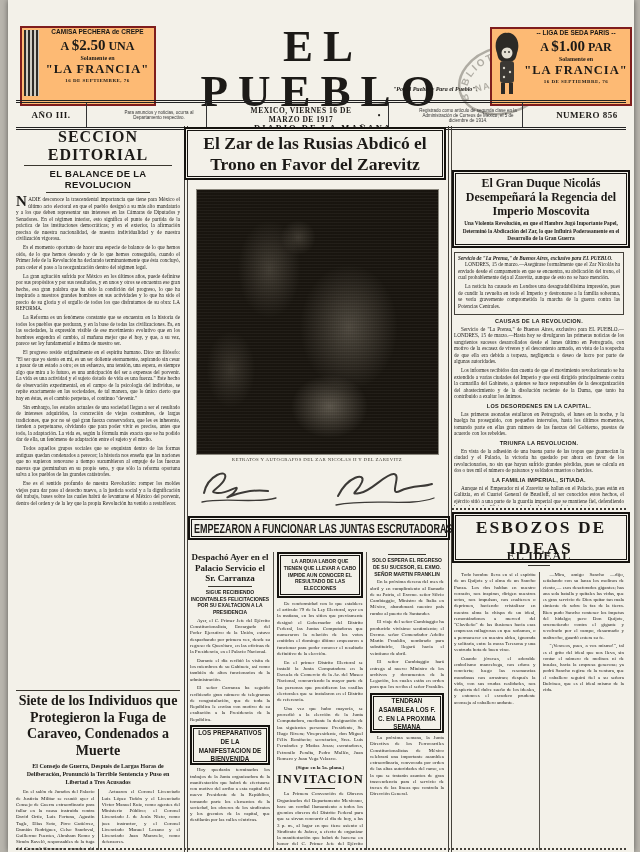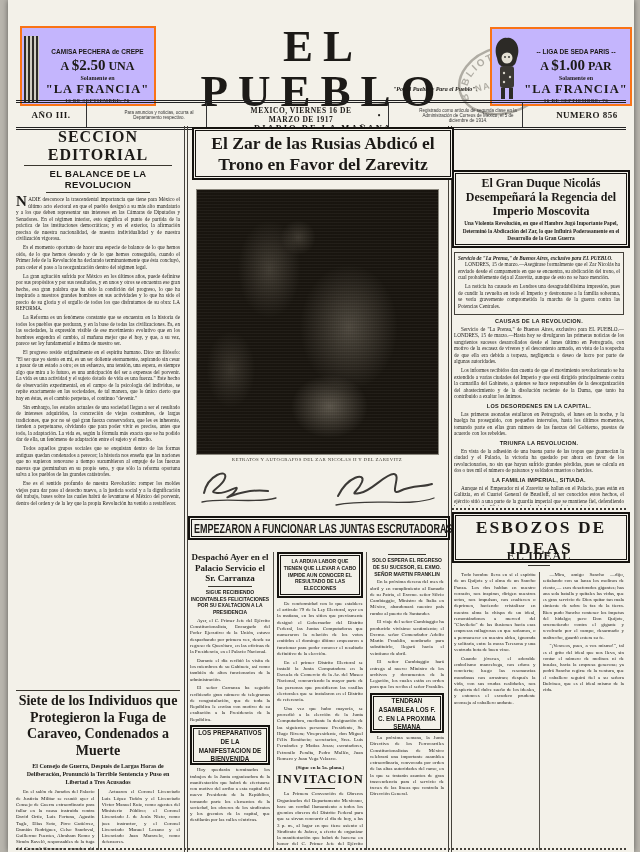--- a/index.html
+++ b/index.html
@@ -2,21 +2,21 @@
 <html><head>
 <meta charset="utf-8">
 <style>
   html,body{margin:0;padding:0;}
   body{width:640px;height:852px;background:#b9b6ae;overflow:hidden;
        font-family:"Liberation Serif",serif;color:#1c1a17;}
   .page{position:absolute;left:8px;top:0;width:626px;height:852px;
         background:#f3f1e9;box-shadow:0 0 6px rgba(0,0,0,.5);overflow:hidden;}
   .abs{position:absolute;}
   
-  .ad-box{border:2px solid #f97316;background:#c4b5fd;display:flex;align-items:flex-end;}
+  .ad-box{border:2px solid #7f1d1d;background:#fdba74;display:flex;align-items:flex-start;}
   .ad-lines{flex:1;text-align:center;line-height:1.25;}
   .ad-l1{font-size:6.5px;font-weight:bold;font-family:"Liberation Sans",sans-serif;}
   .ad-l2{font-size:12px;font-weight:bold;}
   .ad-l2 b{font-size:15px;}
   .ad-l3{font-size:6px;font-weight:bold;}
   .ad-l4{font-size:12.5px;font-weight:bold;letter-spacing:1px;}
   .ad-l5{font-size:5px;font-weight:bold;letter-spacing:.5px;}
   .stripe-fig{width:15px;height:66px;margin:2px;
       background:repeating-linear-gradient(90deg,#2e2c28 0 2px,#cfccc2 2px 4px);}
   .mast-title{font-size:45px;font-weight:bold;letter-spacing:10px;text-align:center;
@@ -181,21 +181,21 @@
           <p>El Consejo lo integraron los señores militares: Coronel Julio M. Llanos, como presidente; Tenientes Coroneles Gaspar Téllez Girón y Roberto Martínez, y el Mayor G. Zobieta.</p>
         </div>
       <div class="colrule"></div>
       <div class="t tt">
           <p>Actuaron el Coronel Licenciado Luis López Tuñón y el Licenciado Víctor Manuel Ruiz, como agentes del Ministerio Público; el Coronel Licenciado J. de Jesús Nieto, como juez instructor, y el Coronel Licenciado Manuel Lozano y el Licenciado Juan Maravelo, como defensores.</p>
           <p>El Consejo dió principio a sus labores desde las nueve y media de la mañana, terminándolas hasta la madrugada de hoy, pues la causa escrita llenaba muchas fojas y la labor de los jueces fué en extremo delicada.</p>
         </div>
     </div>
   </div>
 
-  <div class="abs dbox" style="left:184px;top:127px;width:256px;">
+  <div class="abs dbox" style="left:176px;top:127px;width:256px;">
     <div class="inner serif-head" style="font-size:17.5px;">El Zar de las Rusias Abdicó el Trono en Favor del Zarevitz</div>
   </div>
 
   <div class="abs photo" style="left:188px;top:189px;width:241px;height:264px;"></div>
   <div class="abs caption" style="left:186px;top:457px;width:246px;">RETRATOS Y AUTOGRAFOS DEL ZAR NICOLAS II Y DEL ZAREVITZ</div>
 
   <div class="abs" style="left:188px;top:463px;">
     <svg width="242" height="50" viewBox="0 0 242 50">
       <g fill="none" stroke="#1d1b18" stroke-width="2" stroke-linecap="round" opacity="0.85">
         <path d="M8,30 C12,12 32,5 29,15 C26,25 10,29 21,30 C32,31 44,20 40,27 C36,34 26,36 35,33 C46,29 58,26 72,28"></path>

